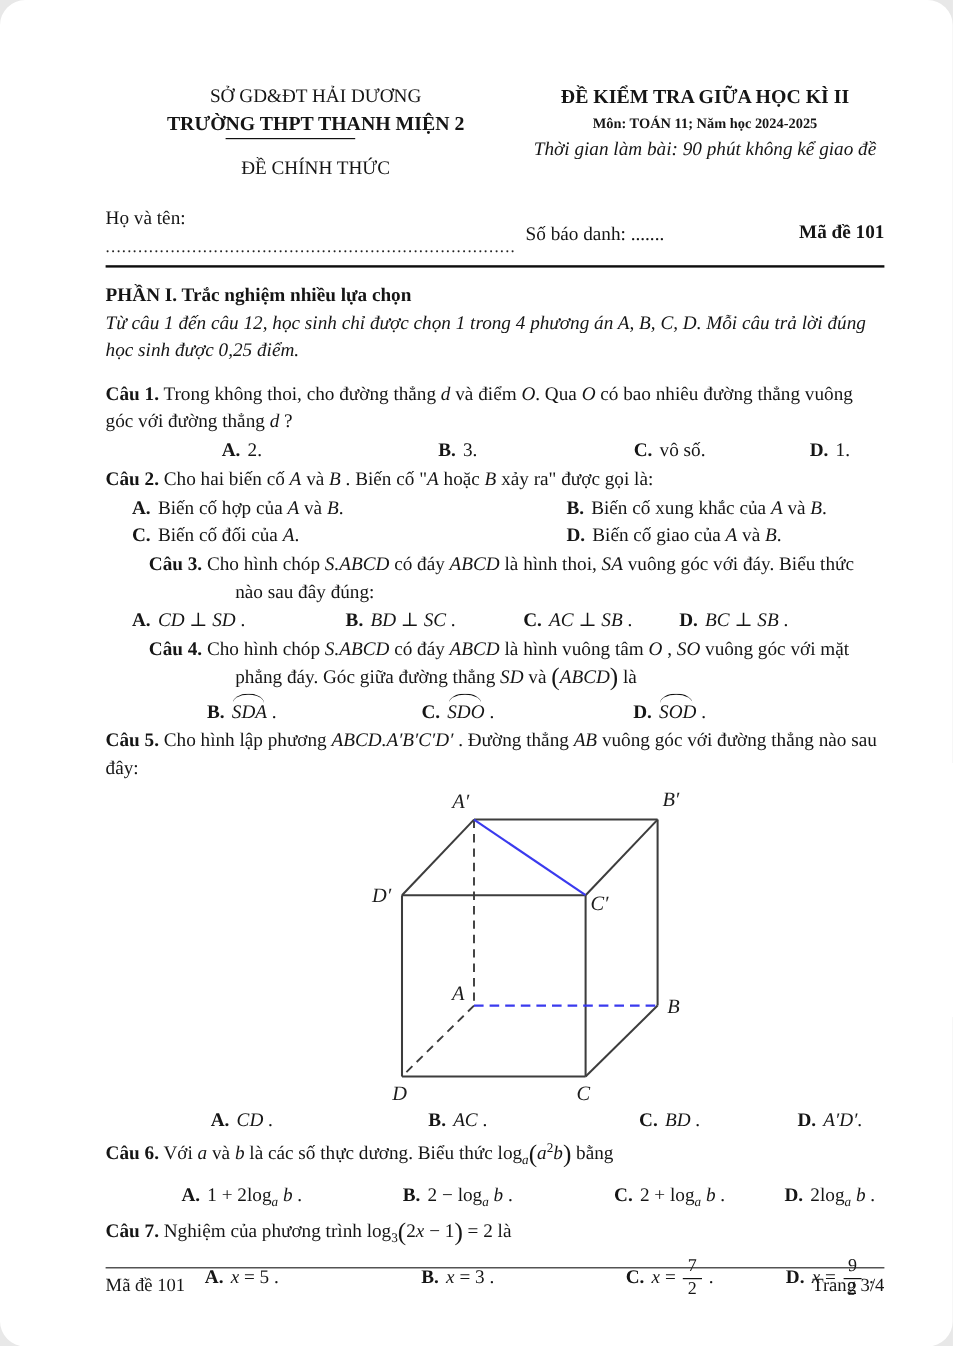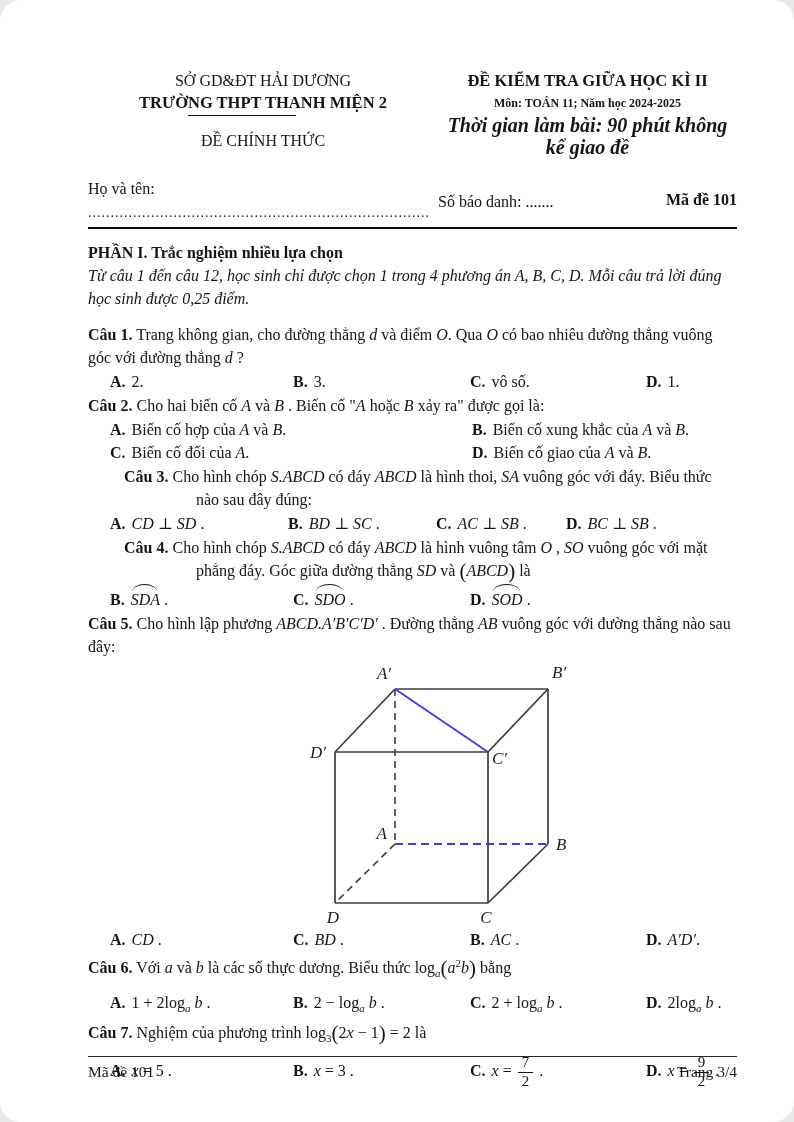--- a/index.html
+++ b/index.html
@@ -12,41 +12,41 @@
 
   
   .hdr{display:grid;grid-template-columns:350px 1fr;}
   .hdr-left,.hdr-right{text-align:center;}
   .hdr-left .l1{font-size:16px;}
   .hdr-left .l2{font-weight:bold;font-size:16.5px;}
   .school-underline{height:2px;border-bottom:1.4px solid #111;width:108px;margin:-1px 0 0 100px;}
   .hdr-left .l3{margin-top:14px;font-size:16px;}
   .hdr-right .l1{font-weight:bold;font-size:16.5px;text-align:center;}
   .hdr-right .l2{font-weight:bold;font-size:12px;}
-  .hdr-right .l3{font-style:italic;font-size:20px;font-weight:bold;}
+  .hdr-right .l3{font-style:italic;font-size:16px;}
 
   
   .info{position:relative;height:46px;margin-top:20px;}
   .name-label{position:absolute;left:0;top:0;}
   .name-dots{position:absolute;left:0;top:24px;width:342px;overflow:hidden;white-space:nowrap;letter-spacing:1px;font-size:14px;color:#222;}
   .sbd{position:absolute;left:350px;top:13px;}
   .code{position:absolute;right:0;top:11px;font-weight:bold;}
   .thick-rule{border-bottom:2.6px solid #0d0d0d;margin-top:3px;}
 
   
   .part-title{font-weight:bold;margin-top:12px;line-height:23px;}
   .instructions{font-style:italic;line-height:23px;margin-bottom:13px;}
 
   
   .q{margin:0;}
   .qbody{margin:1px 0;line-height:23px;}
   .qbody.hang{padding-left:72px;text-indent:-72px;margin-left:36px;}
   .qlabel{font-weight:bold;}
   .opts{display:grid;padding-left:22px;line-height:23px;}
-  .cols-std{grid-template-columns:183px 177px 176px 1fr;}
+  .cols-std{grid-template-columns:183px 177px 176px 1fr;text-align:center;}
   .cols-q3{grid-template-columns:178px 148px 130px 1fr;}
   .cols-2{grid-template-columns:362px 1fr;}
   .opt{white-space:nowrap;}
   .ol{font-weight:bold;margin-right:6px;}
 
   
   .seg-i{font-style:italic;}
   .seg-sub{font-size:11px;vertical-align:-4px;font-style:italic;}
   .seg-subn{font-size:11px;vertical-align:-4px;}
   .seg-sup{font-size:11px;vertical-align:6px;}
@@ -99,21 +99,21 @@
       <span class="name-dots">..........................................................................................................................</span>
       <span class="sbd">Số báo danh: .......</span>
       <span class="code">Mã đề 101</span>
     </div>
     <div class="thick-rule"></div>
 
     <div class="part-title">PHẦN I. Trắc nghiệm nhiều lựa chọn</div>
     <div class="instructions">Từ câu 1 đến câu 12, học sinh chỉ được chọn 1 trong 4 phương án A, B, C, D. Mỗi câu trả lời đúng học sinh được 0,25 điểm.</div>
 
     <div class="q">
-      <p class="qbody"><b class="qlabel">Câu 1.</b> <span><span>Trang không gian, cho đường thẳng </span><span class="seg-i">d</span><span> và điểm </span><span class="seg-i">O</span><span>. Qua </span><span class="seg-i">O</span><span> có bao nhiêu đường thẳng vuông góc với đường thẳng </span><span class="seg-i">d</span><span> ?</span></span></p>
+      <p class="qbody"><b class="qlabel">Câu 1.</b> <span><span>Trong không thoi, cho đường thẳng </span><span class="seg-i">d</span><span> và điểm </span><span class="seg-i">O</span><span>. Qua </span><span class="seg-i">O</span><span> có bao nhiêu đường thẳng vuông góc với đường thẳng </span><span class="seg-i">d</span><span> ?</span></span></p>
       <div class="opts cols-std">
         <span class="opt"><b class="ol">A.</b><span><span>2.</span></span></span>
         <span class="opt"><b class="ol">B.</b><span><span>3.</span></span></span>
         <span class="opt"><b class="ol">C.</b><span><span>vô số.</span></span></span>
         <span class="opt"><b class="ol">D.</b><span><span>1.</span></span></span>
       </div>
     </div>
 
     <div class="q">
       <p class="qbody"><b class="qlabel">Câu 2.</b> <span><span>Cho hai biến cố </span><span class="seg-i">A</span><span> và </span><span class="seg-i">B</span><span> . Biến cố "</span><span class="seg-i">A</span><span> hoặc </span><span class="seg-i">B</span><span> xảy ra" được gọi là:</span></span></p>
@@ -177,22 +177,22 @@
           <text class="cube-label" x="197" y="103" text-anchor="start">C′</text>
           <text class="cube-label" x="92" y="178" text-anchor="end">A</text>
           <text class="cube-label" x="261" y="189" text-anchor="start">B</text>
           <text class="cube-label" x="38" y="262" text-anchor="middle">D</text>
           <text class="cube-label" x="191" y="262" text-anchor="middle">C</text>
         </svg>
       </div>
 
       <div class="opts cols-std">
         <span class="opt"><b class="ol">A.</b><span><span class="seg-i">CD</span><span> .</span></span></span>
+        <span class="opt"><b class="ol">B.</b><span><span class="seg-i">AC</span><span> .</span></span></span>
         <span class="opt"><b class="ol">C.</b><span><span class="seg-i">BD</span><span> .</span></span></span>
-        <span class="opt"><b class="ol">B.</b><span><span class="seg-i">AC</span><span> .</span></span></span>
         <span class="opt"><b class="ol">D.</b><span><span class="seg-i">A′D′</span><span>.</span></span></span>
       </div>
     </div>
 
     <div class="q">
       <p class="qbody"><b class="qlabel">Câu 6.</b> <span><span>Với </span><span class="seg-i">a</span><span> và </span><span class="seg-i">b</span><span> là các số thực dương. Biểu thức </span><span>log</span><span class="seg-sub">a</span><span class="seg-big">(</span><span class="seg-i">a</span><span class="seg-sup">2</span><span class="seg-i">b</span><span class="seg-big">)</span><span> bằng</span></span></p>
       <div class="opts cols-std pad-top">
         <span class="opt"><b class="ol">A.</b><span><span>1 + 2</span><span>log</span><span class="seg-sub">a</span><span> </span><span class="seg-i">b</span><span> .</span></span></span>
         <span class="opt"><b class="ol">B.</b><span><span>2 − </span><span>log</span><span class="seg-sub">a</span><span> </span><span class="seg-i">b</span><span> .</span></span></span>
         <span class="opt"><b class="ol">C.</b><span><span>2 + </span><span>log</span><span class="seg-sub">a</span><span> </span><span class="seg-i">b</span><span> .</span></span></span>

